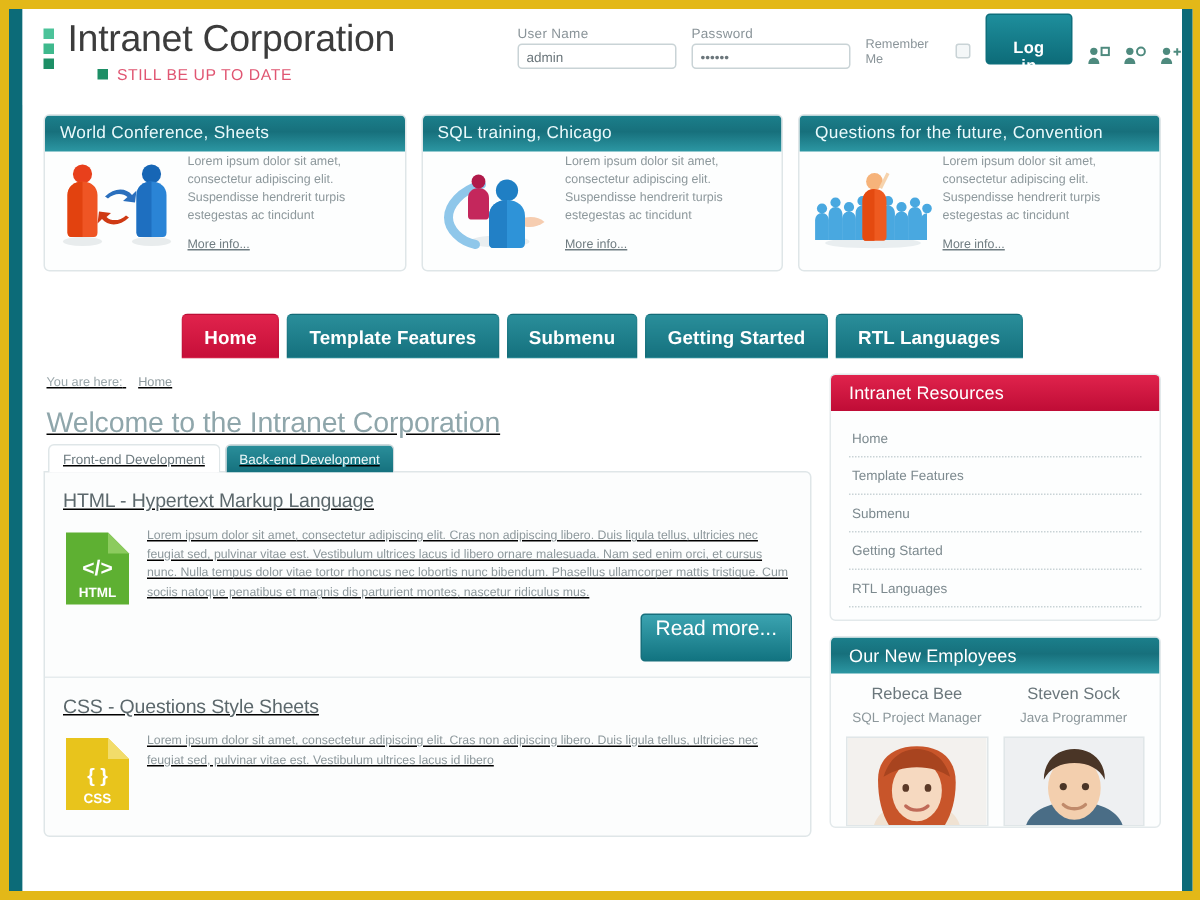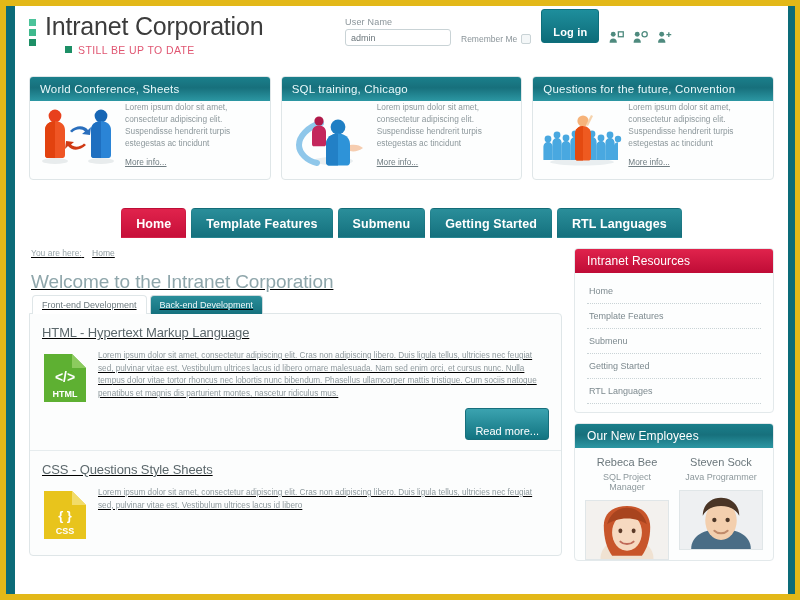--- a/index.html
+++ b/index.html
@@ -151,21 +151,21 @@
   .navitem.active {
     background: linear-gradient(#e0234c, #c70f39);
   }
 
   
   .content-wrap {
     display: flex; gap: 12px;
     padding: 0 14px;
   }
   .col-main { flex: 1; min-width: 0; text-decoration: underline; }
-  .col-side { width: 200px; flex: none; }
+  .col-side { width: 221px; flex: none; }
 
   .breadcrumb {
     font-size: 8.5px; color: #94a0a4;
     padding: 10px 2px 0 2px;
   }
   .breadcrumb .bc-label { color: #9aa6aa; }
   .breadcrumb .bc-link { color: #8e9a9e; margin-left: 8px; }
 
   .page-title {
     font-size: 19px; color: #8fa6ab;
@@ -208,24 +208,24 @@
   .article-row { display: flex; gap: 10px; }
   .article-icon { width: 46px; flex: none; padding-top: 2px; }
   .article-text { flex: 1; min-width: 0; }
   .article-text p {
     font-size: 8.2px; line-height: 1.55; color: #8d989c;
     text-align: left;
   }
   .readmore {
     float: right; margin-top: 7px;
     height: 32px; line-height: 17px;
-    padding: 14px 9px;
+    padding: 0 9px;
     border: 1px solid #176f7c; border-radius: 3px;
     background: linear-gradient(#3ba3b0, #127481);
-    color: #ffffff; font-size: 11px; cursor: pointer;
+    color: #ffffff; font-size: 14px; cursor: pointer;
   }
   .article-sep {
     clear: both;
     border-top: 1px solid #e6ecee;
     margin: 10px -12px 0 -12px;
   }
 
   
   .module {
     border: 1px solid #e3e9eb;
@@ -279,20 +279,24 @@
           <span class="bullet"></span>
           <span>STILL BE UP TO DATE</span>
         </div>
       </div>
     </div>
 
     <div class="login">
       <div class="login-field">
         <label>User Name</label>
         <input type="text" value="admin" style="">
+      </div>
+      <div class="login-field">
+        <label>Password</label>
+        <input type="password" value="••••••" style="">
       </div>
       <div class="remember">
         <span>Remember Me</span>
         <span class="box"></span>
       </div>
       <button class="btn-login">Log in</button>
       <div class="user-icons">
         <svg class="uicon" viewBox="0 0 16 14">
           <circle cx="4.5" cy="4" r="2.6" fill="#4e8a7e"></circle>
           <path d="M0.6 13c0-2.8 1.7-4.4 3.9-4.4S8.4 10.2 8.4 13z" fill="#4e8a7e"></path>

